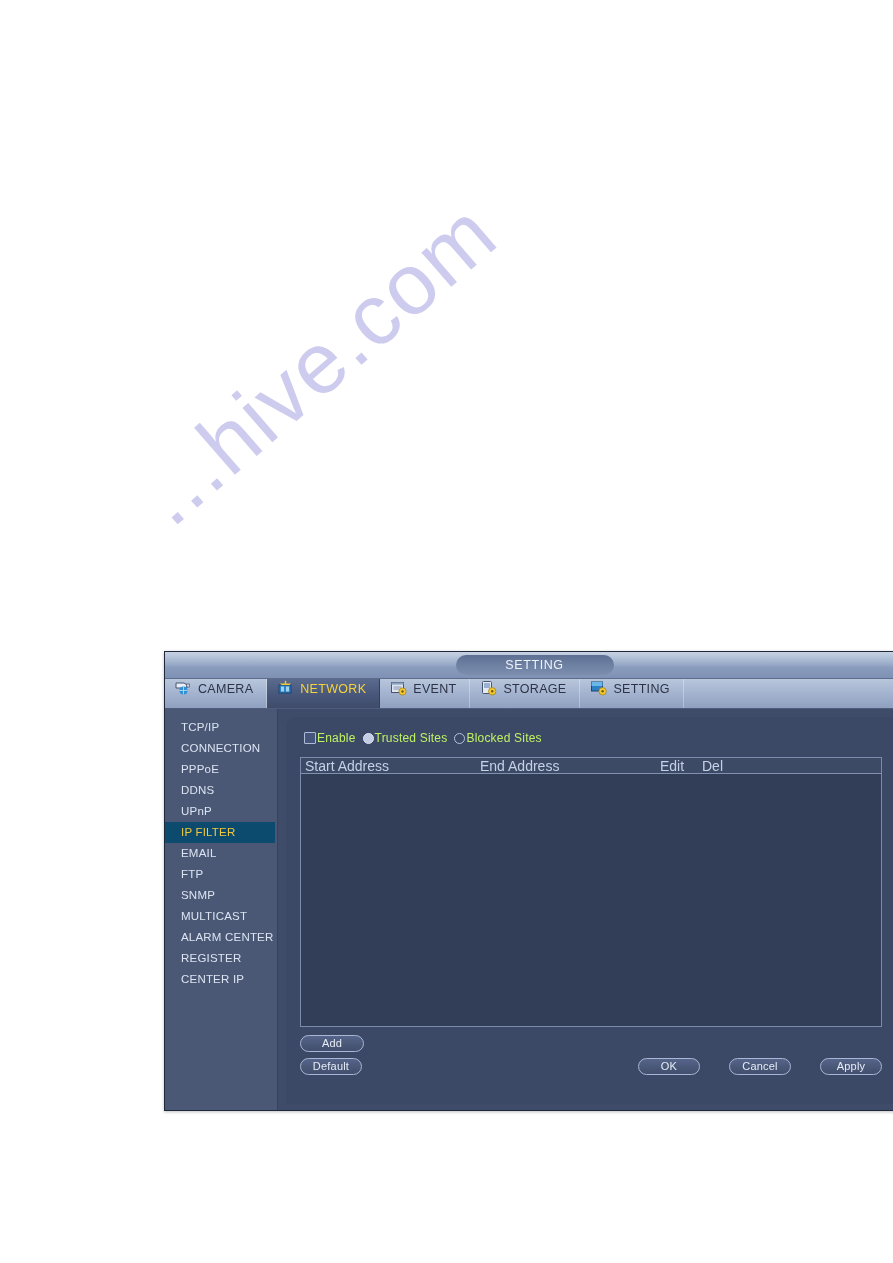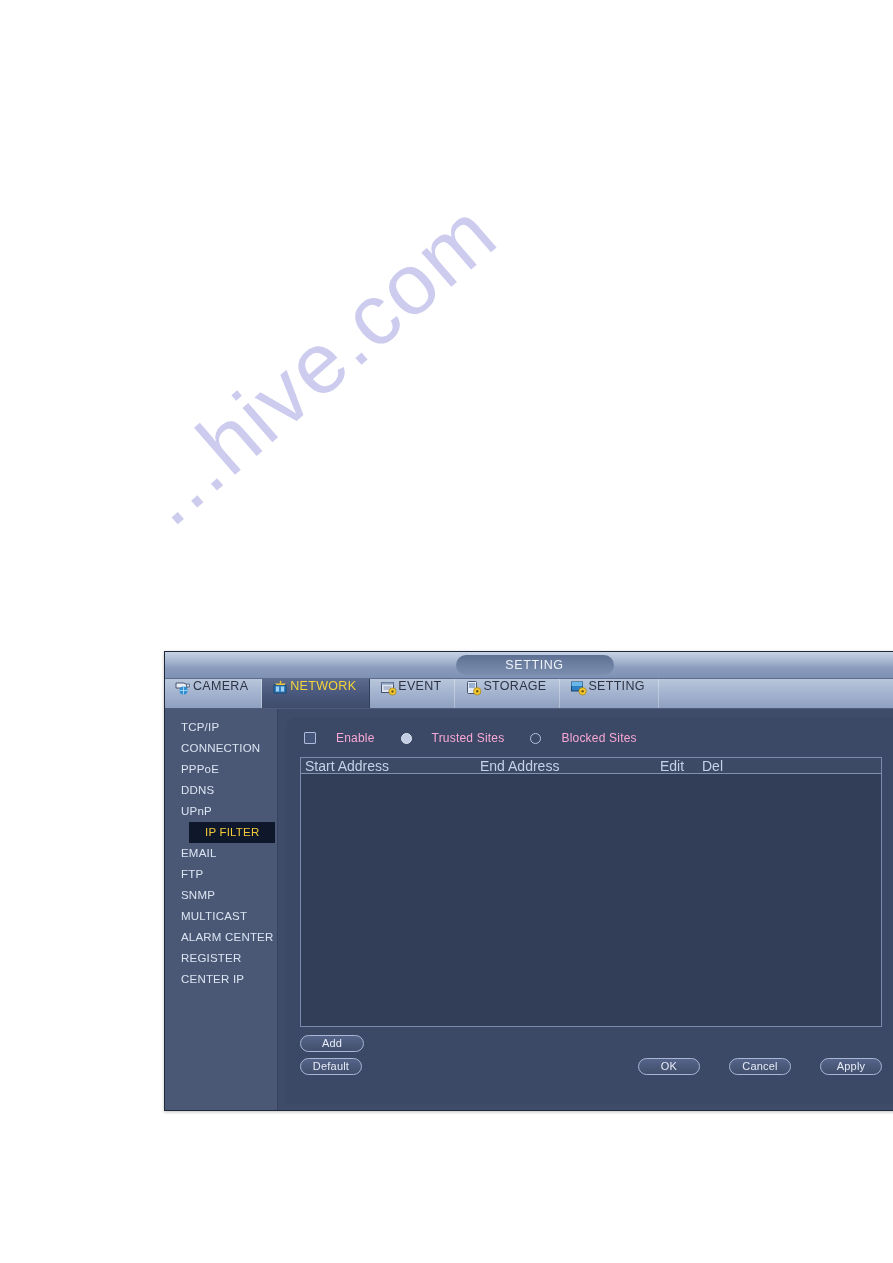--- a/index.html
+++ b/index.html
@@ -68,22 +68,23 @@
   .tabstrip {
     position: relative;
     display: flex;
     height: 30px;
     background: linear-gradient(to bottom, #b9c6db 0%, #a3b3cf 50%, #8fa0c0 100%);
     border-bottom: 1px solid #4e5d7e;
   }
   .tab {
     position: relative;
     display: flex;
-    align-items: flex-start;
-    padding: 0 13px 4px 9px;
+    align-items: flex-end;
+    gap: 5px;
+    padding: 0 13px 12px 9px;
     font-size: 12.5px;
     color: #2d3345;
     letter-spacing: .3px;
     border-right: 1px solid rgba(255,255,255,.30);
     cursor: pointer;
   }
   .tab .tab-label { white-space: nowrap; }
   .tab.active {
     background: linear-gradient(to bottom, #5b6b8d 0%, #47567a 55%, #3f4c69 100%);
     border-right: 1px solid #32405c;
@@ -107,24 +108,23 @@
     height: 21px;
     line-height: 21px;
     padding-left: 16px;
     font-size: 11.5px;
     color: #dce4f2;
     letter-spacing: .2px;
     cursor: pointer;
     white-space: nowrap;
   }
   .side-item.selected {
-    background: #0f172a;
+    background: #0c4a6e;
     color: #f3c93a;
     margin-right: 2px;
-    margin-left: 24px;
   }
 
   
   .content {
     flex: 1;
     position: relative;
     background: #3f4c69;
     padding: 8px 8px 6px 8px;
   }
   .panel {
@@ -132,25 +132,25 @@
     height: 100%;
     background: #3c4966;
     border-radius: 9px 0 0 0;
     padding: 10px 14px 8px 14px;
   }
 
   
   .optrow {
     display: flex;
     align-items: center;
-    gap: 20px;
+    gap: 1px;
     height: 18px;
     margin: 2px 0 10px 4px;
     font-size: 12px;
-    color: #f9a8d4;
+    color: #bef264;
   }
   .cbox {
     width: 12px; height: 12px;
     border: 1px solid #aebad8;
     background: #46557a;
     border-radius: 1px;
     cursor: pointer;
   }
   .opt-label { letter-spacing: .2px; margin-right: 6px; cursor: default; }
   .radio {

